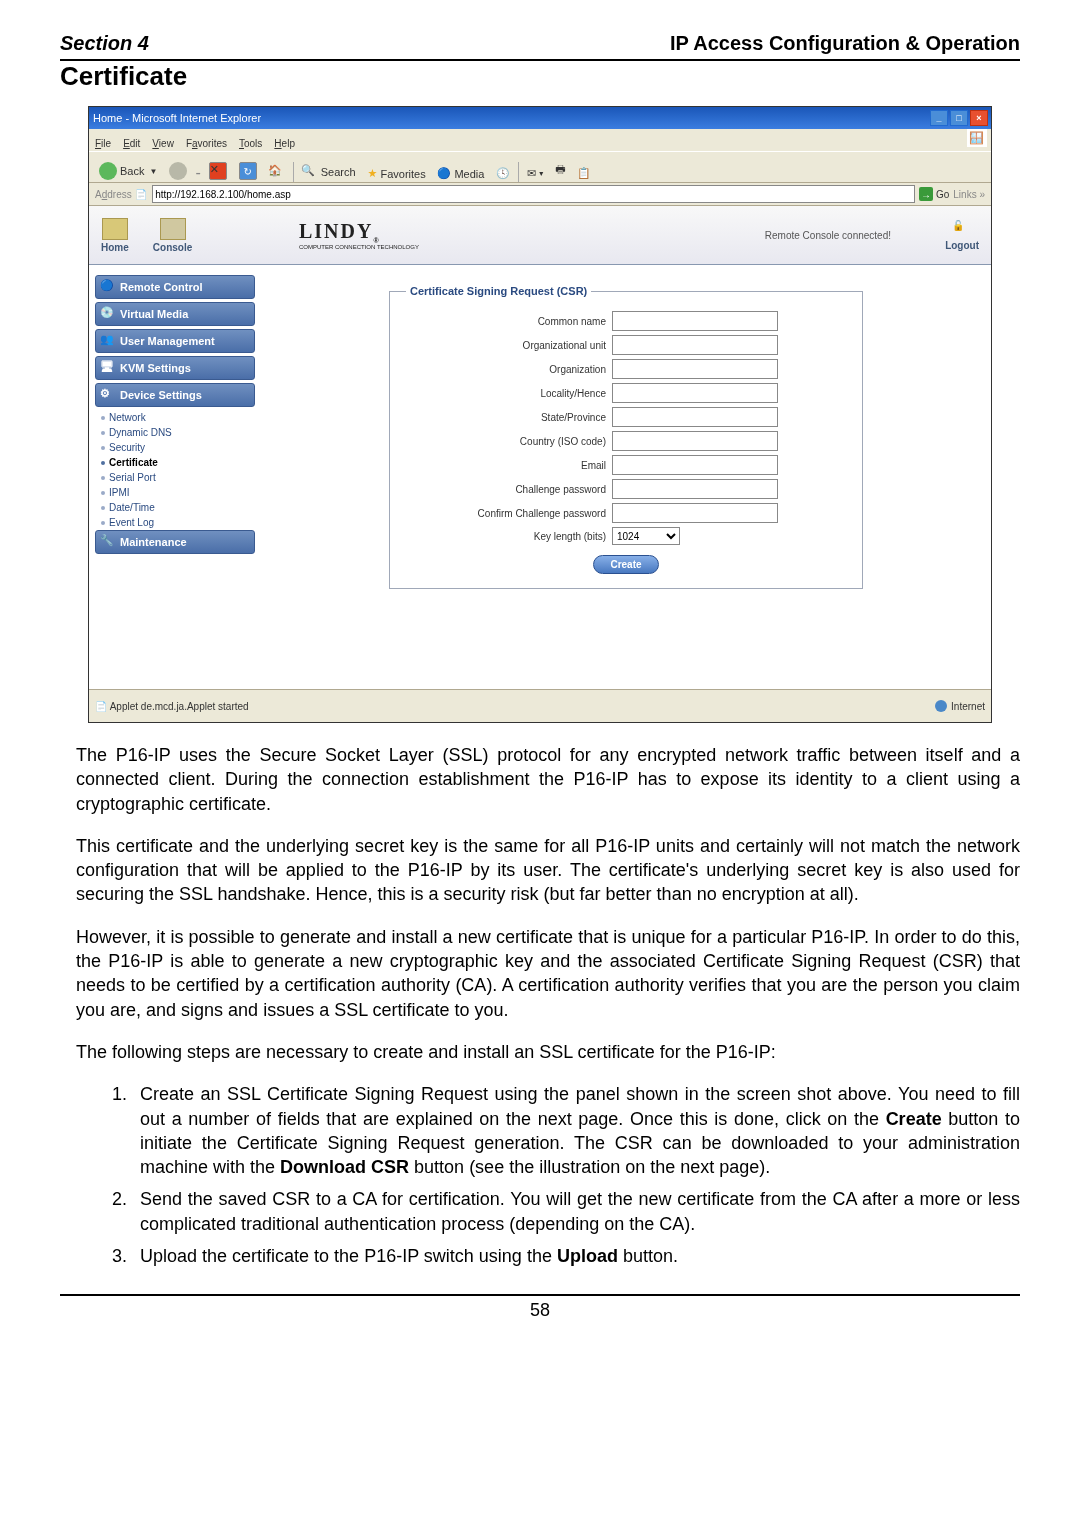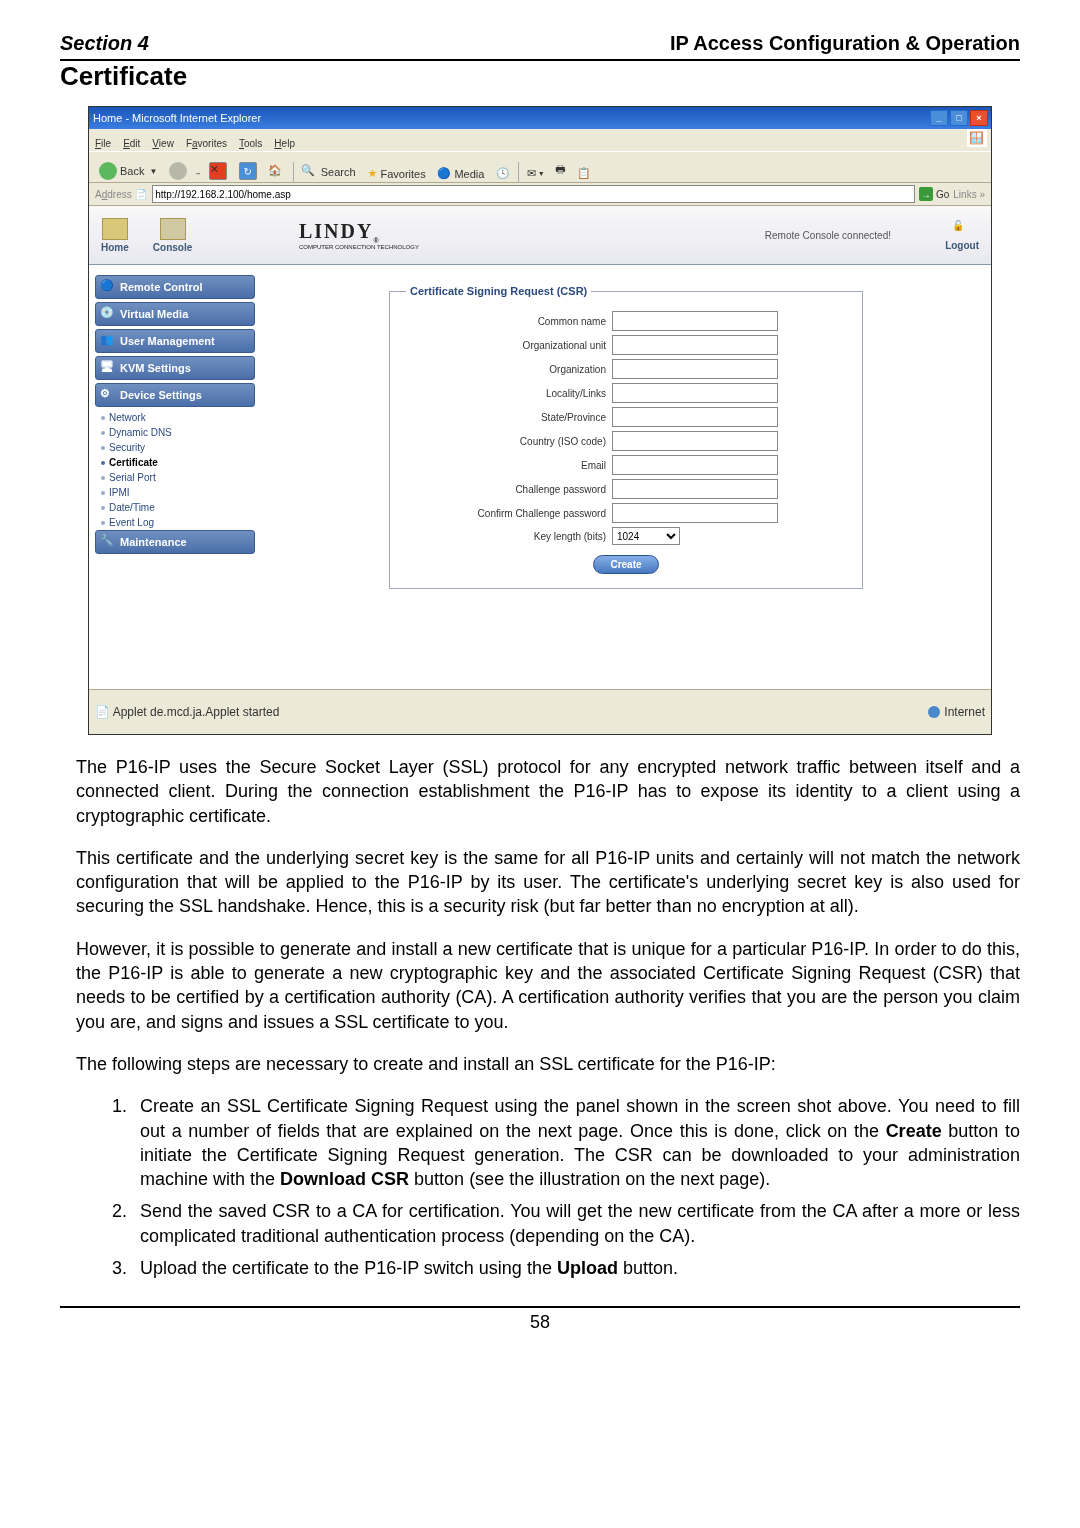--- a/index.html
+++ b/index.html
@@ -52,21 +52,21 @@
 .subitem.active::before{background:#5070a0}
 .main{flex:1;padding:20px 16px 100px 16px}
 fieldset{border:1px solid #a0a8b8;padding:10px 16px 14px;margin:0 auto;width:440px}
 legend{font-size:11px;color:#2a4a80;font-weight:bold;padding:0 4px}
 .row{display:flex;align-items:center;margin:4px 0}
 .row label{width:200px;text-align:right;font-size:10px;color:#333;padding-right:6px}
 .row input[type=text]{width:160px;height:16px;border:1px solid #888;font-size:10px}
 .row select{width:68px;height:18px;border:1px solid #888;font-size:10px;background:#fff}
 .btnrow{display:flex;justify-content:center;margin-top:10px}
 .create{background:linear-gradient(#88b0e8,#4878c0);color:#fff;font-size:10px;font-weight:bold;padding:3px 16px;border:1px solid #2a5090;border-radius:10px}
-.statusbar{height:20px;background:#ece9d8;border-top:1px solid #b0a890;display:flex;align-items:center;justify-content:space-between;padding:12px 6px;font-size:12px;color:#333}
+.statusbar{height:20px;background:#ece9d8;border-top:1px solid #b0a890;display:flex;align-items:center;justify-content:space-between;padding:6px 6px;font-size:10px;color:#333}
 .statusbar .r{display:flex;align-items:center;gap:20px}
 .inet{display:flex;align-items:center;gap:4px}
 .globe{width:12px;height:12px;background:#4a88c8;border-radius:50%}
 .para{font-size:18px;line-height:1.35;text-align:justify;margin:0 0 18px 16px}
 ol{font-size:18px;line-height:1.35;text-align:justify;padding-left:72px;margin:0}
 ol li{margin-bottom:8px;padding-left:8px}
 .ftr{border-top:2px solid #000;margin-top:26px;text-align:center;font-size:18px;padding-top:4px}
 .u{text-decoration:underline}
 </style>
 </head>
@@ -199,21 +199,21 @@
               </div>
             <div class="row">
                 <label>Organizational unit</label>
                 <input type="text" style="">
               </div>
             <div class="row">
                 <label>Organization</label>
                 <input type="text" style="">
               </div>
             <div class="row">
-                <label>Locality/Links</label>
+                <label>Locality/Hence</label>
                 <input type="text" style="">
               </div>
             <div class="row">
                 <label>State/Province</label>
                 <input type="text" style="">
               </div>
             <div class="row">
                 <label>Country (ISO code)</label>
                 <input type="text" style="">
               </div>

